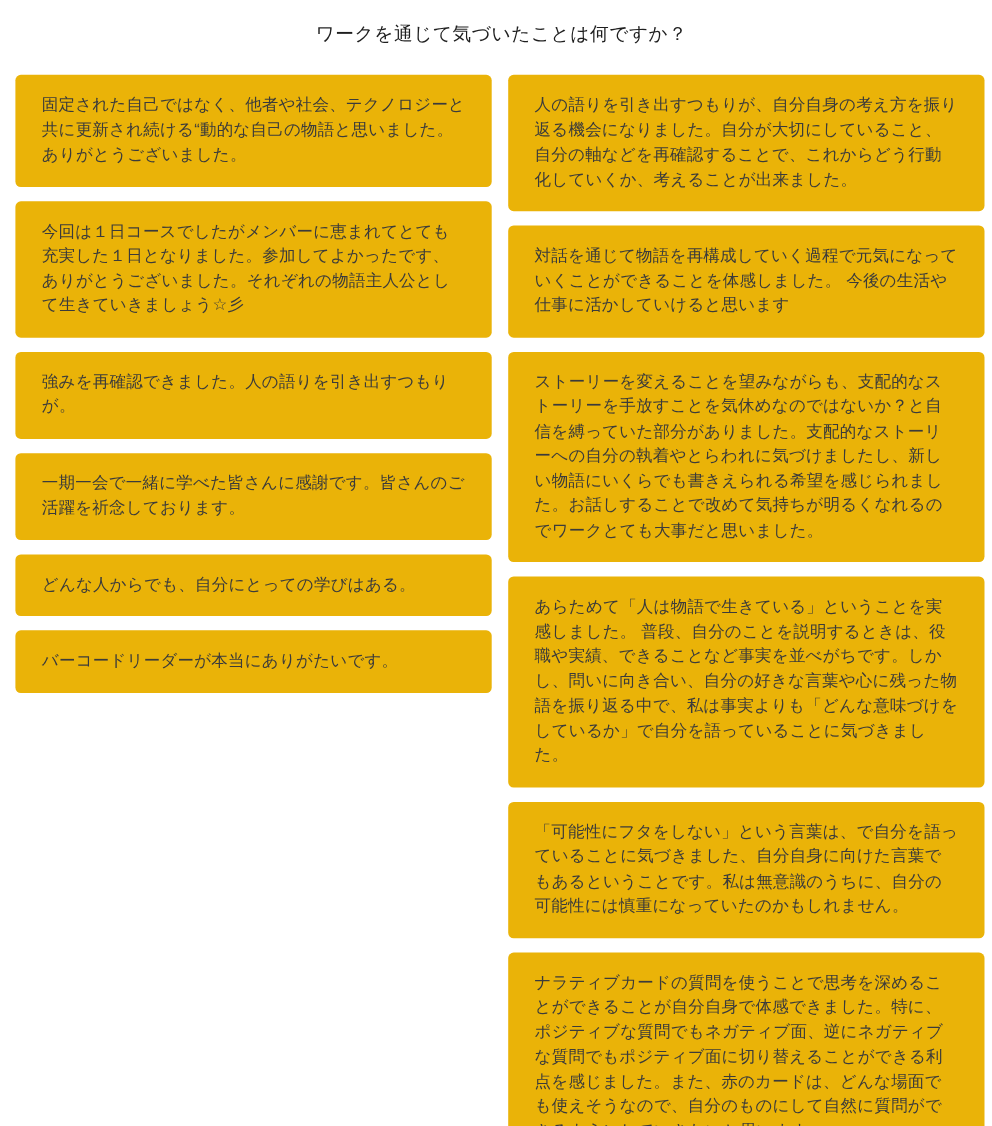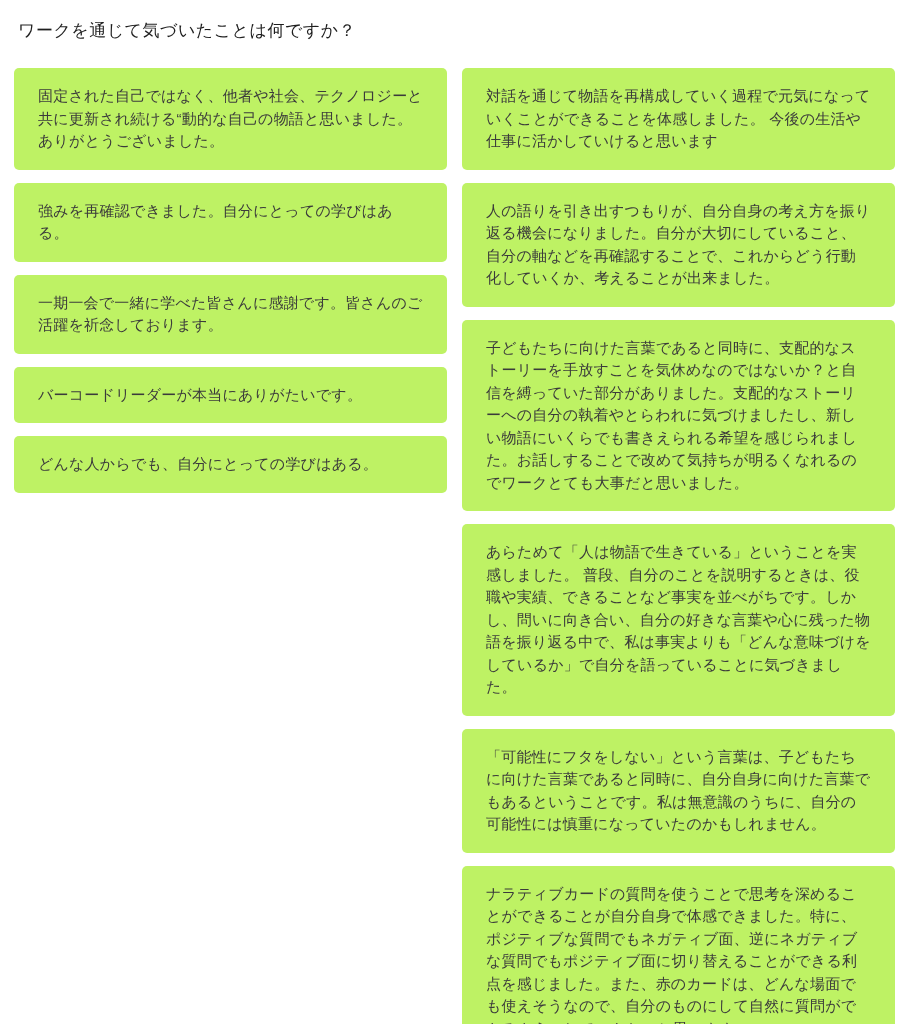--- a/index.html
+++ b/index.html
@@ -14,62 +14,64 @@
     padding: 20px 8px 10px 14px;
     background: #ffffff;
   }
   .title {
     font-size: 17px;
     font-weight: 500;
     color: #1e1e1e;
     letter-spacing: 0.5px;
     margin: 0 0 26px 4px;
     line-height: 1.3;
+    text-align: center;
   }
   .columns {
     display: flex;
     gap: 15px;
     align-items: flex-start;
   }
   .column {
     display: flex;
     flex-direction: column;
     gap: 13px;
     width: 433px;
     flex: 0 0 433px;
   }
   .card {
-    background: #bef264;
+    background: #eab308;
     border-radius: 5px;
     padding: 17px 24px;
     font-size: 15px;
     line-height: 1.5;
     color: #3b3b3b;
     letter-spacing: 0.2px;
     overflow-wrap: break-word;
     word-break: break-all;
   }
 </style>
 </head>
 <body>
 
 <div class="page">
   <h1 class="title">ワークを通じて気づいたことは何ですか？</h1>
 
   <div class="columns">
     <div class="column">
       <div class="card">固定された自己ではなく、他者や社会、テクノロジーと共に更新され続ける“動的な自己の物語と思いました。ありがとうございました。</div>
-      <div class="card">強みを再確認できました。自分にとっての学びはある。</div>
+      <div class="card">今回は１日コースでしたがメンバーに恵まれてとても充実した１日となりました。参加してよかったです、ありがとうございました。それぞれの物語主人公として生きていきましょう☆彡</div>
+      <div class="card">強みを再確認できました。人の語りを引き出すつもりが。</div>
       <div class="card">一期一会で一緒に学べた皆さんに感謝です。皆さんのご活躍を祈念しております。</div>
+      <div class="card">どんな人からでも、自分にとっての学びはある。</div>
       <div class="card">バーコードリーダーが本当にありがたいです。</div>
-      <div class="card">どんな人からでも、自分にとっての学びはある。</div>
     </div>
 
     <div class="column">
+      <div class="card">人の語りを引き出すつもりが、自分自身の考え方を振り返る機会になりました。自分が大切にしていること、自分の軸などを再確認することで、これからどう行動化していくか、考えることが出来ました。</div>
       <div class="card">対話を通じて物語を再構成していく過程で元気になっていくことができることを体感しました。 今後の生活や仕事に活かしていけると思います</div>
-      <div class="card">人の語りを引き出すつもりが、自分自身の考え方を振り返る機会になりました。自分が大切にしていること、自分の軸などを再確認することで、これからどう行動化していくか、考えることが出来ました。</div>
-      <div class="card">子どもたちに向けた言葉であると同時に、支配的なストーリーを手放すことを気休めなのではないか？と自信を縛っていた部分がありました。支配的なストーリーへの自分の執着やとらわれに気づけましたし、新しい物語にいくらでも書きえられる希望を感じられました。お話しすることで改めて気持ちが明るくなれるのでワークとても大事だと思いました。</div>
+      <div class="card">ストーリーを変えることを望みながらも、支配的なストーリーを手放すことを気休めなのではないか？と自信を縛っていた部分がありました。支配的なストーリーへの自分の執着やとらわれに気づけましたし、新しい物語にいくらでも書きえられる希望を感じられました。お話しすることで改めて気持ちが明るくなれるのでワークとても大事だと思いました。</div>
       <div class="card">あらためて「人は物語で生きている」ということを実感しました。 普段、自分のことを説明するときは、役職や実績、できることなど事実を並べがちです。しかし、問いに向き合い、自分の好きな言葉や心に残った物語を振り返る中で、私は事実よりも「どんな意味づけをしているか」で自分を語っていることに気づきました。</div>
-      <div class="card">「可能性にフタをしない」という言葉は、子どもたちに向けた言葉であると同時に、自分自身に向けた言葉でもあるということです。私は無意識のうちに、自分の可能性には慎重になっていたのかもしれません。</div>
+      <div class="card">「可能性にフタをしない」という言葉は、で自分を語っていることに気づきました、自分自身に向けた言葉でもあるということです。私は無意識のうちに、自分の可能性には慎重になっていたのかもしれません。</div>
       <div class="card">ナラティブカードの質問を使うことで思考を深めることができることが自分自身で体感できました。特に、ポジティブな質問でもネガティブ面、逆にネガティブな質問でもポジティブ面に切り替えることができる利点を感じました。また、赤のカードは、どんな場面でも使えそうなので、自分のものにして自然に質問ができるようにしていきたいと思います。</div>
     </div>
   </div>
 </div>
 
 </body></html>

